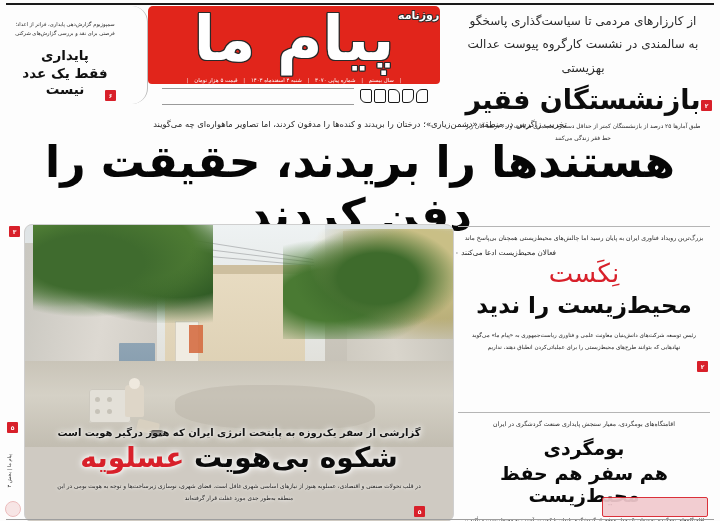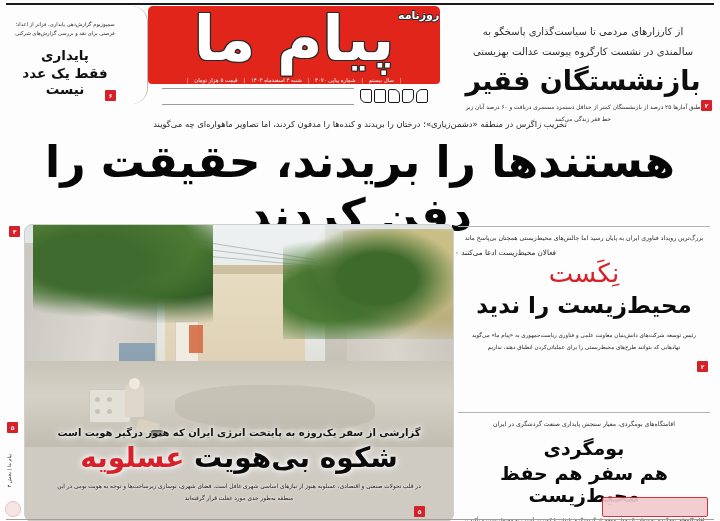--- a/index.html
+++ b/index.html
@@ -207,24 +207,24 @@
   
   .teaser-right {
     position: absolute;
     top: 6px;
     left: 452px;
     right: 6px;
     height: 100px;
     text-align: center;
   }
   .teaser-right .kicker {
-    font-size: 10px;
+    font-size: 12px;
     line-height: 1.95;
     color: #2b2b2b;
-    padding: 16px 14px 0 14px;
+    padding: 4px 14px 0 14px;
   }
   .teaser-right .head {
     font-size: 27px;
     font-weight: bold;
     margin-top: 4px;
     letter-spacing: -.6px;
     color: #0d0d0d;
   }
   .teaser-right .deck {
     font-size: 5.8px;

